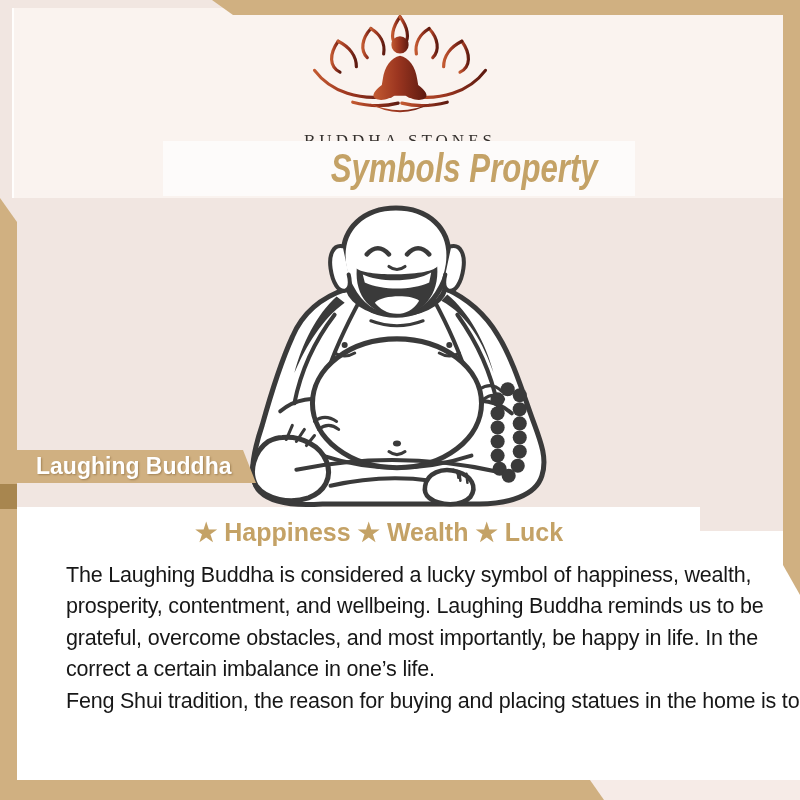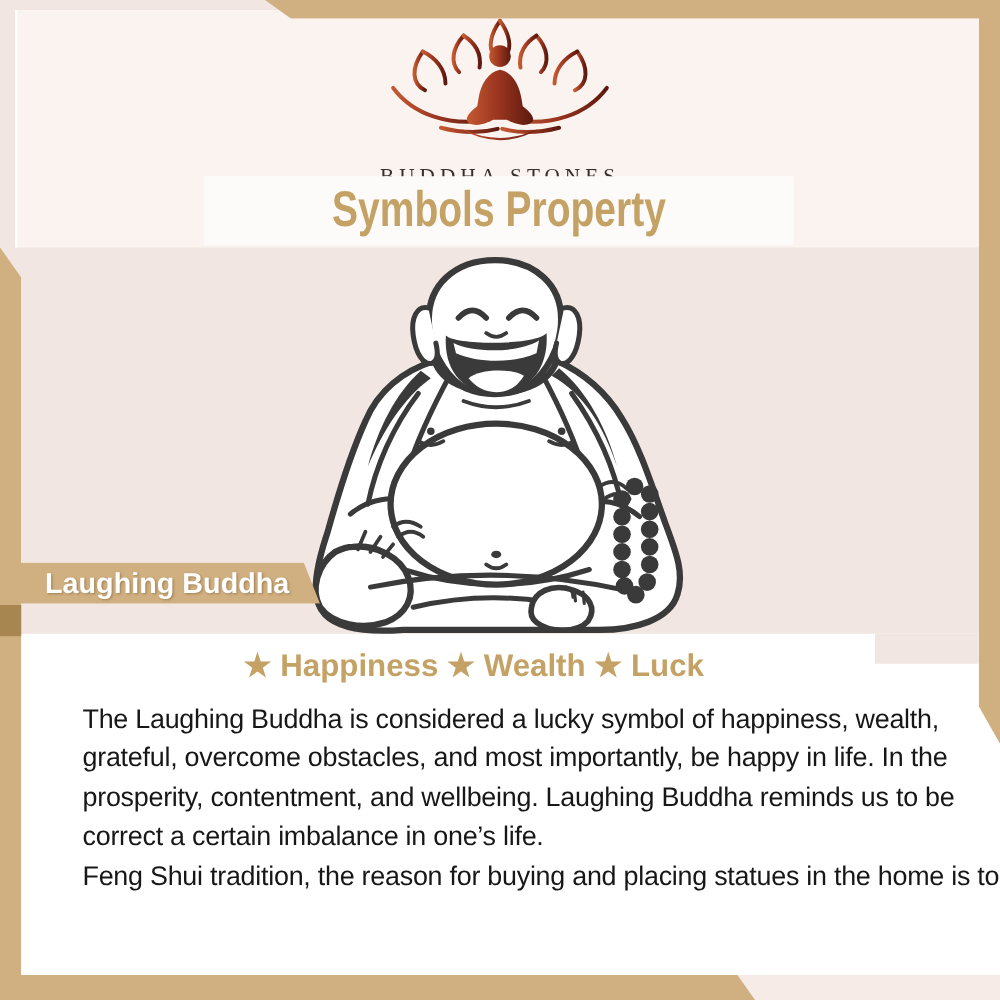--- a/index.html
+++ b/index.html
@@ -27,21 +27,21 @@
   .pink-bottom{left:0;top:780px;width:800px;height:20px;background:var(--pink-soft,#f6ebe7);}
   .gold-bottom{left:0;top:780px;width:604px;height:20px;background:var(--gold,#d0b081);
                clip-path:polygon(0 0,590px 0,100% 100%,0 100%);}
 
   
   .logo{left:290px;top:14px;width:220px;height:100px;}
   .brand{left:0;top:113px;width:800px;text-align:center;
          font-family:"Liberation Serif",serif;font-size:17px;letter-spacing:4px;
          color:#34302d;font-weight:400;margin-top:18px;}
   .title-box{left:163px;top:141px;width:472px;height:55px;background:var(--box,#fdfbfa);
-             display:flex;align-items:center;justify-content:center;}
+             display:flex;align-items:center;justify-content:flex-end;font-style:italic;}
   .title-box h1{margin:0;font-size:40px;font-weight:bold;color:var(--gold-text,#c4a266);
                 transform:scaleX(.78);transform-origin:center;white-space:nowrap;letter-spacing:0;}
 
   
   .buddha{left:238px;top:202px;width:322px;height:312px;}
 
   
   .ribbon{left:0;top:450px;width:256px;height:33px;background:var(--gold,#d0b081);
           clip-path:polygon(0 0,243px 0,100% 100%,0 100%);
           display:flex;align-items:center;}
@@ -184,19 +184,19 @@
   </svg>
 
   <div class="abs ribbon">
     <span>Laughing Buddha</span>
   </div>
 
   <div class="abs benefits">★ Happiness ★ Wealth ★ Luck</div>
 
   <div class="abs desc">
     <div class="line">The Laughing Buddha is considered a lucky symbol of happiness, wealth,</div>
+    <div class="line">prosperity, contentment, and wellbeing. Laughing Buddha reminds us to be</div>
     <div class="line">grateful, overcome obstacles, and most importantly, be happy in life. In the</div>
-    <div class="line">prosperity, contentment, and wellbeing. Laughing Buddha reminds us to be</div>
     <div class="line">correct a certain imbalance in one’s life.</div>
     <div class="line">Feng Shui tradition, the reason for buying and placing statues in the home is to</div>
   </div>
 
 </div>
 
 </body></html>

